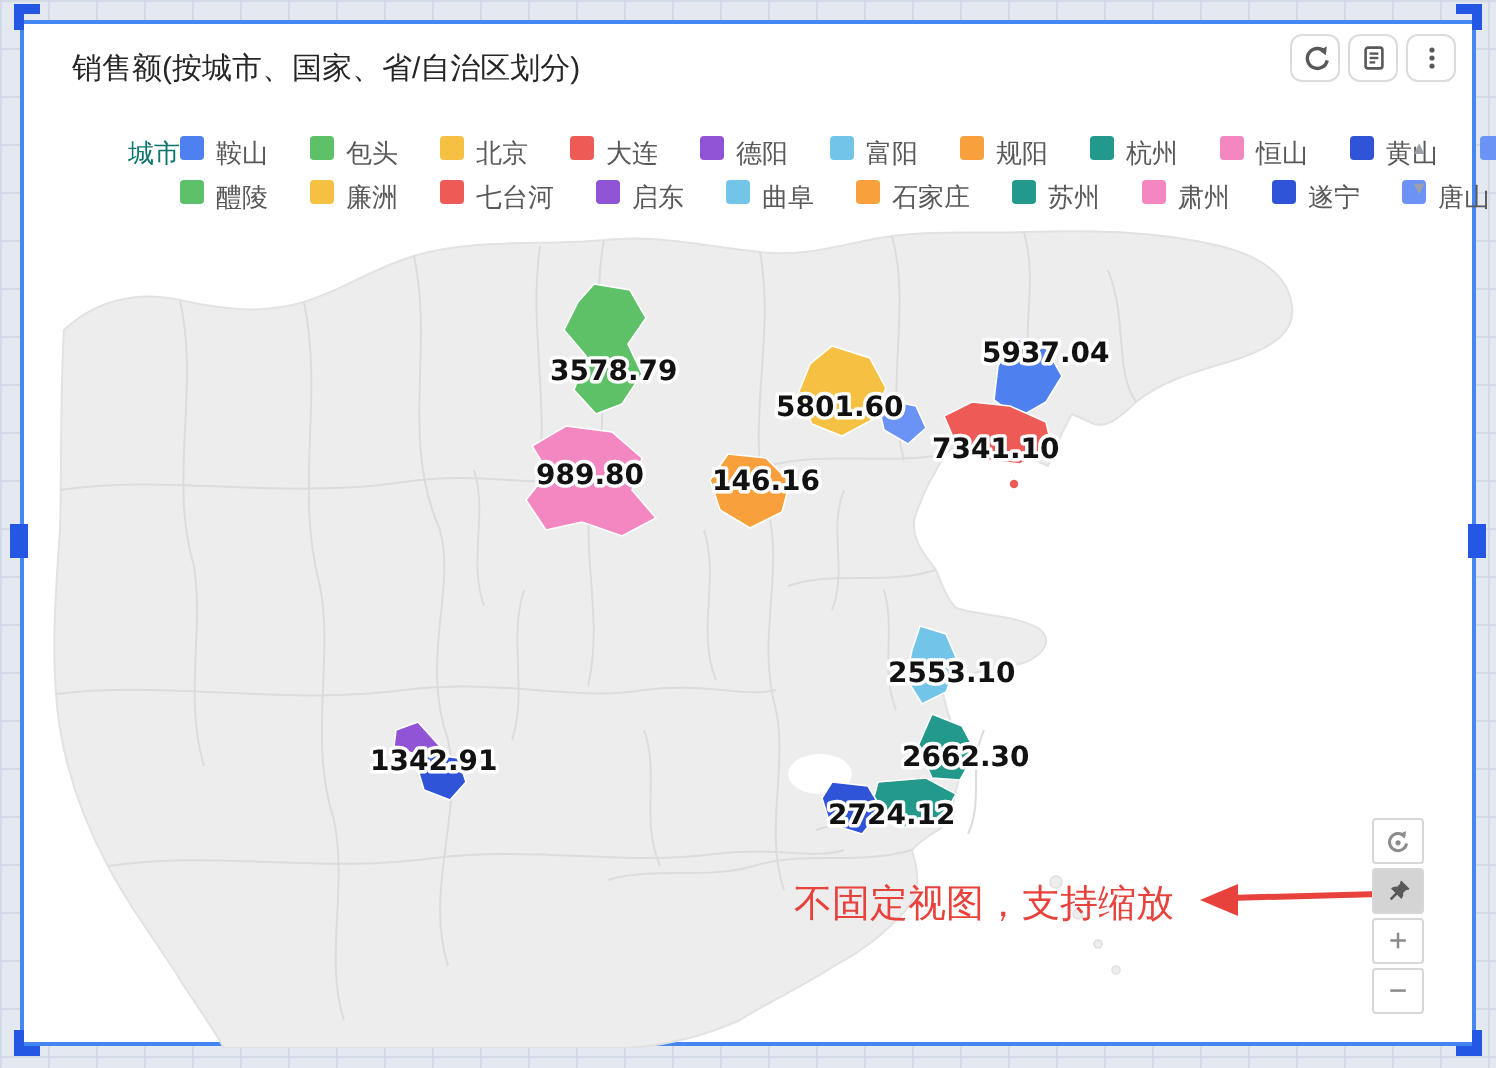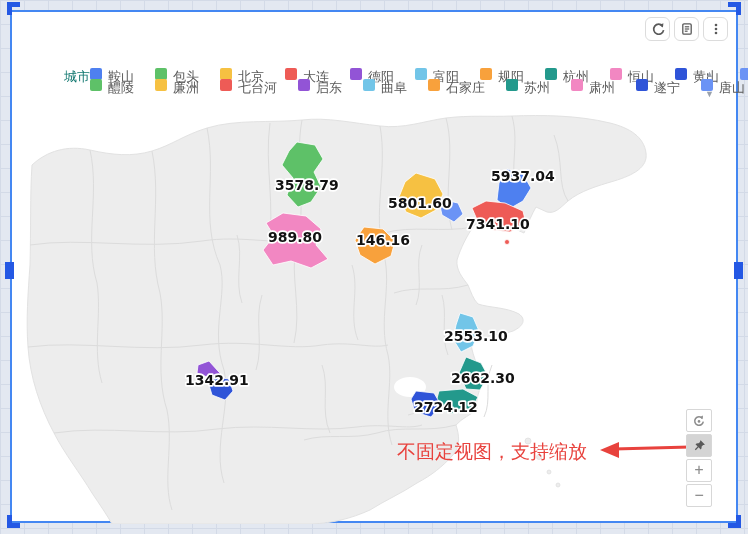--- a/index.html
+++ b/index.html
@@ -22,21 +22,21 @@
   .hd-mr { right:5px; top:262px; width:9px; height:17px; background:#2458e4; }
   
   .title { position:absolute; left:24px; top:13px; font-size:15px; color:#262626; }
   .toolbar { position:absolute; right:8px; top:5px; display:flex; gap:4px; }
   .tb-btn { width:25px; height:24px; background:#fff; border:1px solid #dcdcdc;
     border-radius:6px; display:flex; align-items:center; justify-content:center;
     color:#595959; cursor:pointer; padding:0; }
   
   .legend-row { position:absolute; left:24px; height:16px; display:flex; align-items:center; }
   .legend-row1 { top:57px; }
-  .legend-row2 { top:68px;font-family:Liberation Serif, serif; }
+  .legend-row2 { top:79px;font-family:Liberation Serif, serif; }
   .lg-field { width:54px; font-size:13px; color:#0f766e;text-align:right; }
   .lg-items { display:flex; gap:21px; }
   .lg-item { display:flex; align-items:flex-start; gap:6px; cursor:pointer; }
   .sw { width:12px; height:12px; border-radius:2px; flex:none; }
   .lg-txt { font-size:13px; color:#595959; white-space:nowrap; }
   .legend-arrows { position:absolute; right:22px; top:58px; display:flex;
     flex-direction:column; gap:11px; color:#9aa1ab; font-size:9px; line-height:9px; }
   .legend-arrows span { cursor:pointer; }
   
   .map { position:absolute; left:0; top:103px; width:726px; height:409px; display:block; }
@@ -56,20 +56,21 @@
     font-family:"DejaVu Sans Mono","Liberation Mono",monospace; }
   .mc-btn.active { background:#d4d4d4; color:#595959; }
 </style>
 </head>
 <body>
 
 <div class="canvas-bg"></div>
 
 <div class="card">
 
+  <div class="title">销售额(按城市、国家、省/自治区划分)</div>
 
   <div class="toolbar">
     <button class="tb-btn">
       <svg width="14" height="14" viewBox="0 0 14 14">
         <path d="M11.6 4.1 A5 5 0 1 0 12.6 8.2" fill="none" stroke="currentColor" stroke-width="1.7"></path>
         <polygon points="12.4,1.2 11.9,5.6 8.5,3.1" fill="currentColor"></polygon>
       </svg>
     </button>
     <button class="tb-btn">
       <svg width="14" height="14" viewBox="0 0 14 14">

